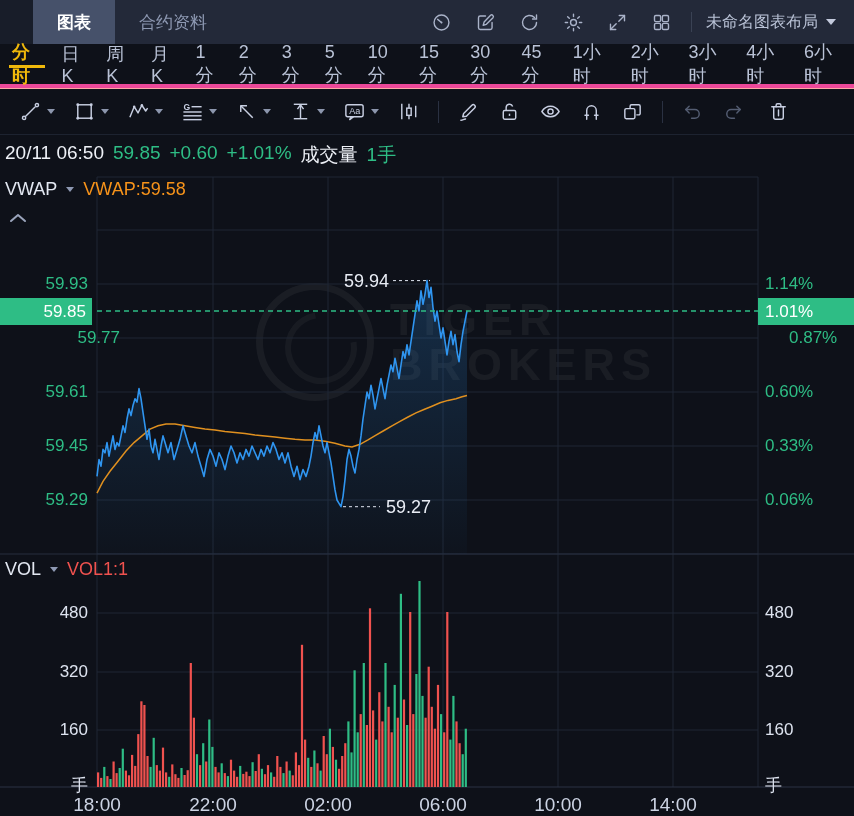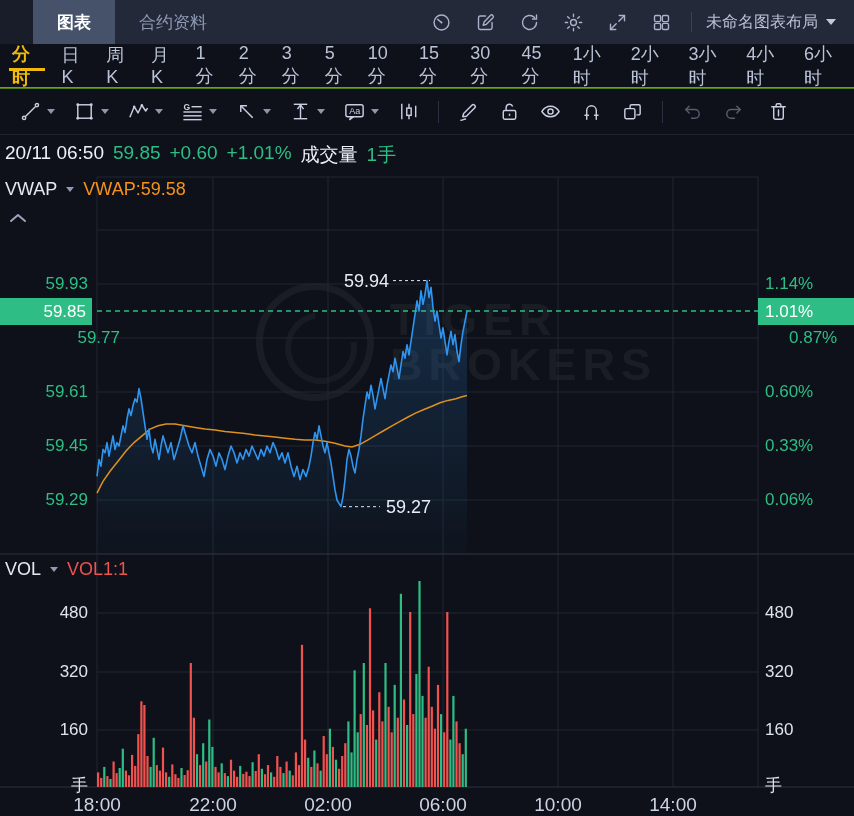--- a/index.html
+++ b/index.html
@@ -1,36 +1,36 @@
 <!DOCTYPE html>
 <html><head>
 <meta charset="utf-8">
 <style>
   html,body{margin:0;padding:0;background:#07090e;}
   *{box-sizing:border-box;}
-  .app{position:relative;width:854px;height:816px;background:#4d7c0f;overflow:hidden;
+  .app{position:relative;width:854px;height:816px;background:#fca5a5;overflow:hidden;
        font-family:"Liberation Sans",sans-serif;color:#c7cede;}
 
   
   .topbar{position:absolute;top:0;left:0;width:854px;height:44px;background:#232939;
           display:flex;align-items:stretch;}
   .tb-spacer{width:33px;background:#181d29;}
   .tab{display:flex;align-items:center;padding:0 24px;font-size:17px;color:#8e99b3;cursor:pointer;}
   .tab.active{background:#46516a;color:#ffffff;font-weight:bold;}
   .topbar-right{margin-left:auto;display:flex;align-items:center;gap:0;padding-right:12px;}
   .tb-btn{width:44px;height:44px;display:flex;align-items:center;justify-content:center;color:#aab3c9;}
   .tb-btn svg{width:21px;height:21px;}
   .tb-vdiv{width:1px;height:20px;background:#3a4254;margin:0 8px;}
   .layout-btn{display:flex;align-items:center;gap:8px;color:#b9c2d6;font-size:16px;padding:0 6px;}
   .dd-caret{width:0;height:0;border-left:5px solid transparent;border-right:5px solid transparent;
             border-top:6px solid #c3cadd;}
 
   
   .tfbar{position:absolute;top:44px;left:0;width:854px;height:44px;display:flex;align-items:stretch;
-         padding:16px 2px;border-bottom:1px solid #ec4899;background:#0e1119;}
+         padding:16px 2px;border-bottom:4px solid #ec4899;background:#0e1119;}
   .tf{display:flex;align-items:center;padding:0 10px;font-size:18px;color:#b9c2d6;position:relative;cursor:pointer;}
   .tf.active{color:#f0b90b;font-weight:bold;}
   .tf.active::after{content:"";position:absolute;left:7px;right:7px;bottom:0;height:3px;background:#f0b90b;}
 
   
   .toolbar{position:absolute;top:89px;left:0;width:854px;height:46px;display:flex;align-items:center;
            padding:0 10px;border-bottom:1px solid #1d2330;background:#0e1119;}
   .tool{display:flex;align-items:center;gap:5px;padding:0 9px;color:#c8cfe2;cursor:pointer;}
   .tool svg{width:23px;height:23px;}
   .tool.dim{color:#545d72;}

